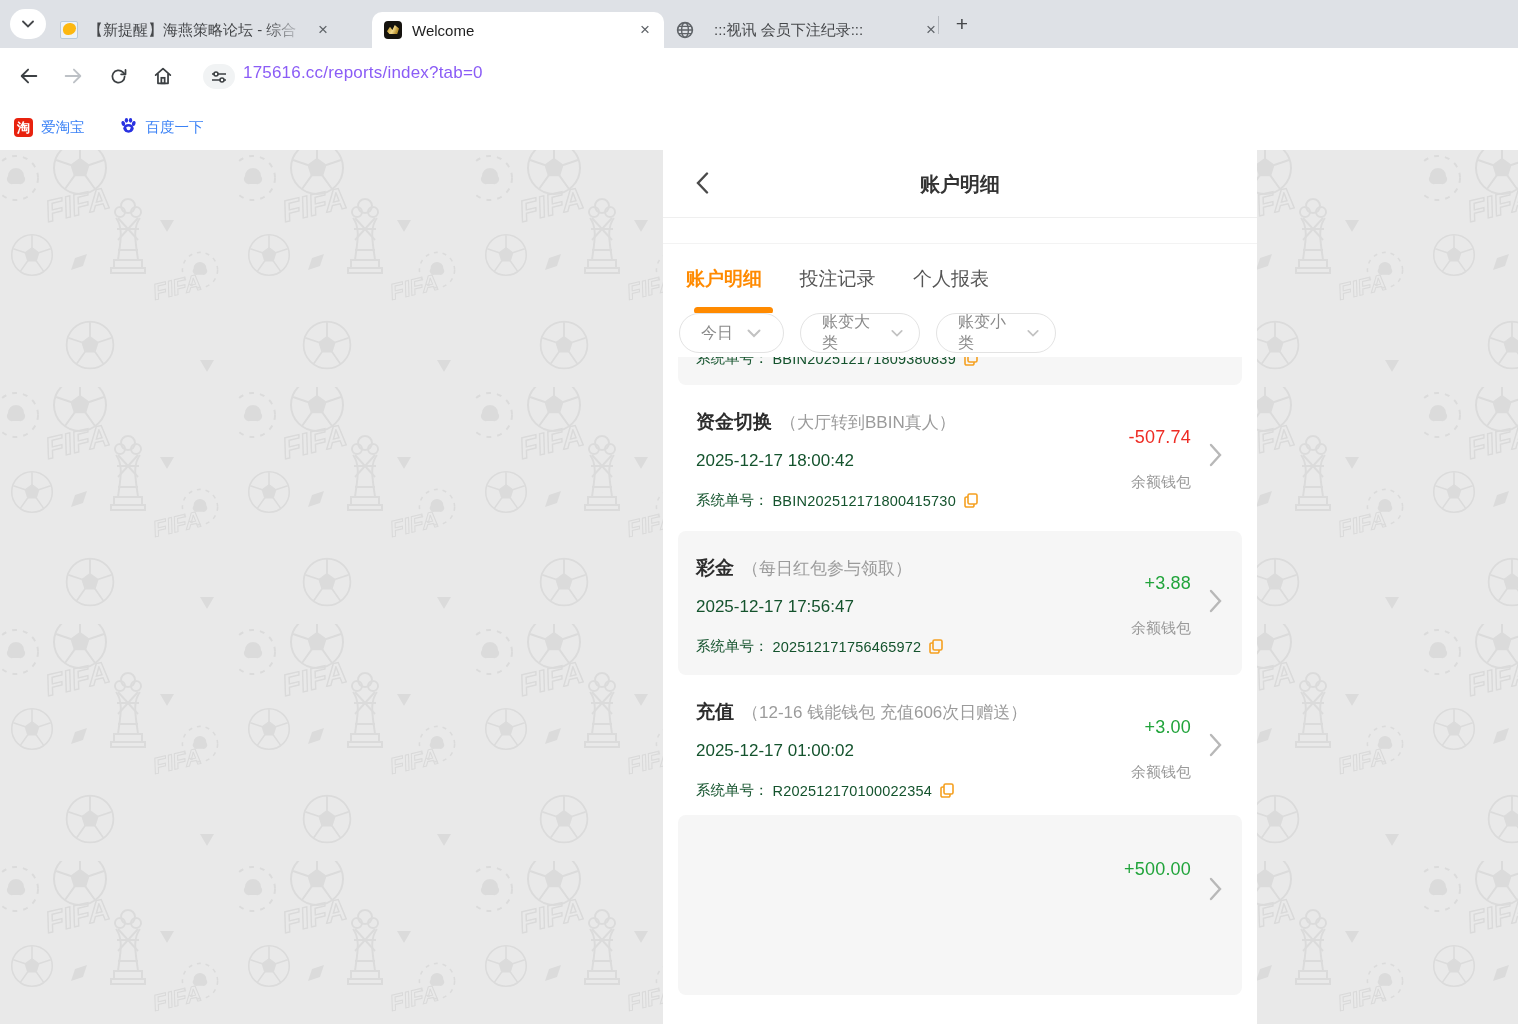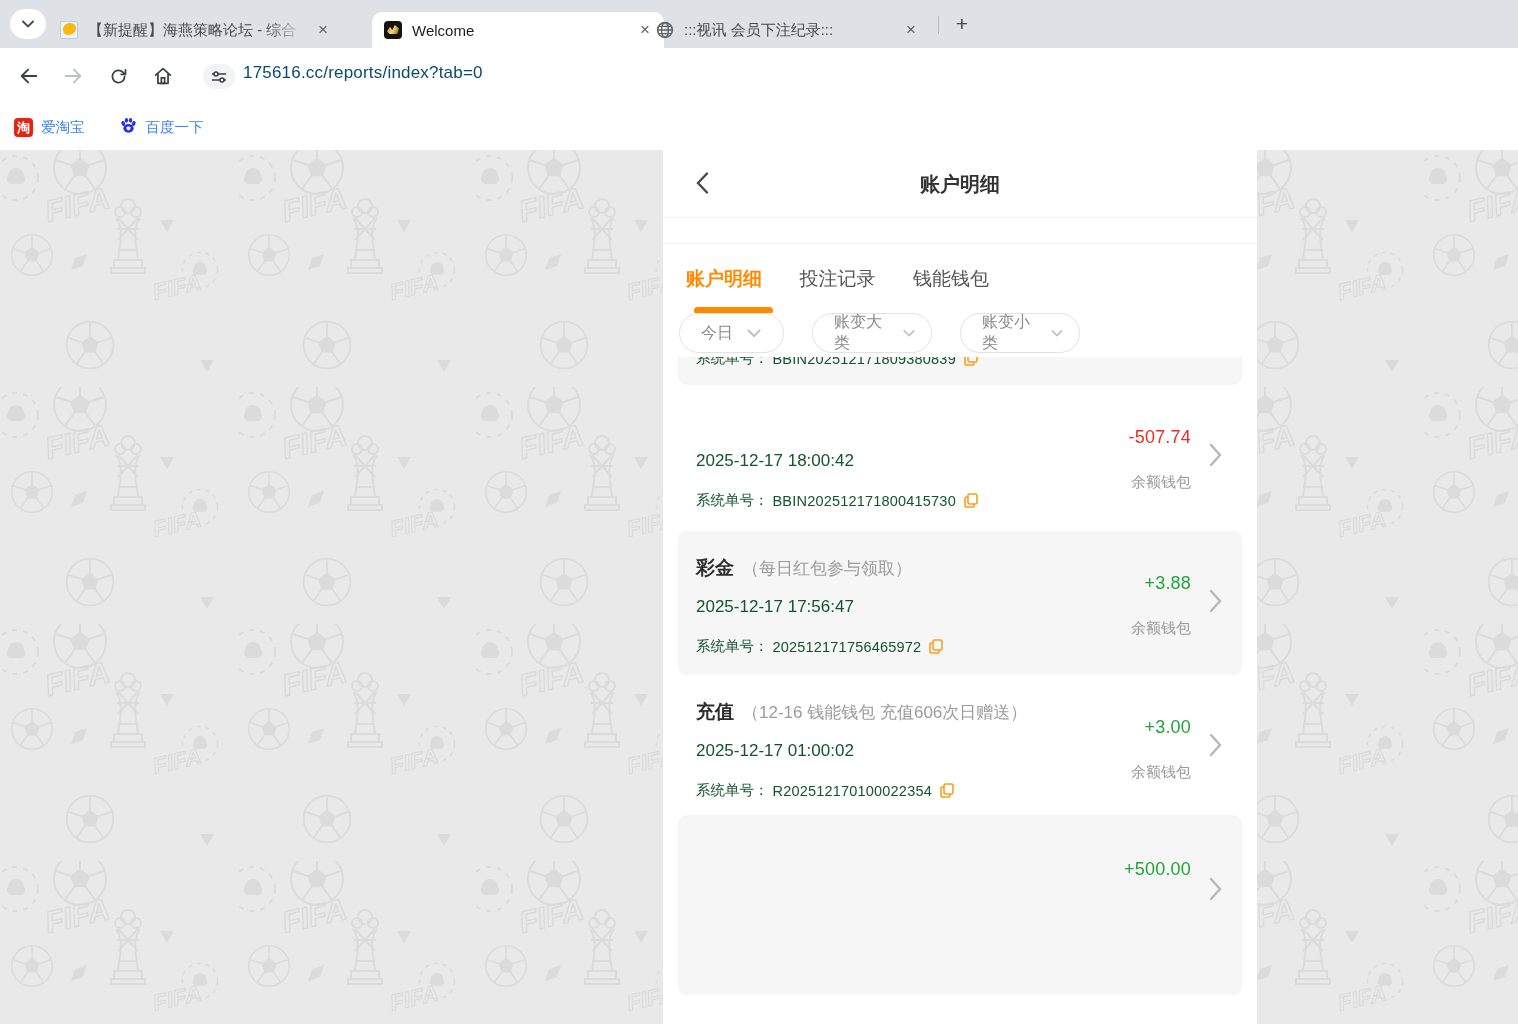--- a/index.html
+++ b/index.html
@@ -15,38 +15,38 @@
     padding:0 10px 0 12px; font-size:15px; color:#45474a; cursor:pointer; }
   .tab.active { background:#fff; border-radius:10px 10px 0 0; color:#1f1f1f; }
   .tab .fav { width:18px; height:18px; margin-right:10px; flex:0 0 auto; }
   .tab .t-title { flex:1; white-space:nowrap; overflow:hidden;
     -webkit-mask-image:linear-gradient(90deg,#000 82%,transparent);
     mask-image:linear-gradient(90deg,#000 82%,transparent); }
   .tab .t-close { margin-left:8px; color:#5f6368; font-size:17px; width:18px; height:18px;
     line-height:17px; text-align:center; border-radius:50%; }
   .tab1 { left:48px;  width:294px; }
   .tab2 { left:348px; width:292px;margin-left:24px; }
-  .tab3 { left:644px; width:286px; }
+  .tab3 { left:664px; width:286px;gap:10px; }
   .tab-divider { position:absolute; left:938px; top:16px; width:1px; height:18px; background:#b6bac0; }
   .newtab { position:absolute; left:948px; top:11px; width:28px; height:28px; border-radius:50%;
     font-size:21px; color:#45474a; text-align:center; line-height:26px; cursor:pointer; }
 
   .fav-forum { width:18px; height:18px; background:#eef3f8; border:1px solid #b9cbdc; border-radius:2px; position:relative; overflow:hidden; }
   .fav-forum i { position:absolute; left:2px; top:1px; width:13px; height:12px; background:#fcb812; border-radius:55% 45% 60% 40%; display:block; }
   .fav-welcome { width:18px; height:18px; background:#15130e; border-radius:4px; position:relative; overflow:hidden; }
   .fav-welcome i { position:absolute; left:3px; top:4px; width:12px; height:9px; display:block;
     background:linear-gradient(115deg,#caa53f 20%,#f2d98a 50%,#b8912e 80%);
     clip-path:polygon(0 70%,25% 20%,45% 55%,65% 0,100% 40%,85% 100%,20% 100%); }
 
   .toolbar { position:relative; height:56px; background:#fff; border-radius:10px 10px 0 0; }
   .nav-ic { position:absolute; top:13px; width:30px; height:30px; display:flex;
     align-items:center; justify-content:center; border-radius:50%; cursor:pointer; }
   .site-chip { position:absolute; left:203px; top:16px; width:32px; height:25px; background:#f1f3f4;
     border-radius:13px; display:flex; align-items:center; justify-content:center; cursor:pointer; }
-  .url { position:absolute; left:243px; top:15px; font-size:17px; color:#0c4a6e; letter-spacing:.2px; }
+  .url { position:absolute; left:243px; top:15px; font-size:17px; color:#8b5cf6; letter-spacing:.2px; }
 
   .bookmarks { position:relative; height:46px; background:#fff; display:flex; align-items:center; padding-left:14px; }
   .bm { display:flex; align-items:center; margin-right:34px; cursor:pointer; }
   .bm-label { font-size:14.5px; color:#3b82f6; margin-left:8px; }
   .bm-tb { width:19px; height:19px; background:#e8220e; border-radius:4px; color:#fff; font-size:13px;
     text-align:center; line-height:19px; font-weight:bold; }
 
   
   .page { position:relative; height:874px; background:#e9e9e9; overflow:hidden; }
   .bg-pattern { position:absolute; inset:0; }
@@ -68,21 +68,21 @@
     filter:blur(1.1px); }
   .m1{width:152px;} .m2{width:164px;} .m3{width:188px;}
   .stat-div { position:absolute; top:20px; bottom:22px; width:1px; background:rgba(255,255,255,.45); }
   .sd1{left:33.3%;} .sd2{left:66.6%;}
 
   .tabs-bar { position:relative; margin-top:25px; border-top:1px solid #f3f3f3; height:70px; padding:22px 0 0 23px; }
   .ptab { display:inline-block; margin-right:33px; font-size:19px; color:#555; cursor:pointer; }
   .ptab.active { color:#ff8a00; font-weight:bold; }
   .tab-underline { position:absolute; left:31px; top:63px; width:79px; height:7px; border-radius:4px; background:#ff8a00; }
 
-  .filters { height:40px; padding-left:16px; display:flex; gap:28px; position:relative; z-index:2; background:#fff; }
+  .filters { height:40px; padding-left:16px; display:flex; gap:16px; position:relative; z-index:2; background:#fff; }
   .pill { height:40px; border:1px solid #e3e3e3; border-radius:21px; display:flex; align-items:center;
     padding:0 16px 0 21px; cursor:pointer; background:#fff; }
   .pill-label { font-size:16px; color:#8a8a8a; margin-right:14px; }
   .pw1{width:105px;} .pw2{width:120px;} .pw3{width:120px;}
 
   .partial-row { margin:4px 15px 0; height:28px; border-radius:0 0 8px 8px; background:#f6f6f6; overflow:hidden; position:relative; }
   .partial-row .order-line { position:absolute; left:18px; top:-8px; }
 
   .row { position:relative; }
   .row.white { height:140px; background:#fff; }
@@ -257,21 +257,21 @@
             <path d="M11 1.5 L2 11 L11 20.5" fill="none" stroke="#4a4a4a" stroke-width="2.4" stroke-linecap="round"></path>
           </svg>
       </div>
       <div class="p-title">账户明细</div>
     </div>
 
 
     <div class="tabs-bar">
       <span class="ptab active">账户明细</span>
       <span class="ptab">投注记录</span>
-      <span class="ptab">钱能钱包</span>
+      <span class="ptab">个人报表</span>
       <div class="tab-underline"></div>
     </div>
 
     <div class="filters">
       <div class="pill pw1">
         <span class="pill-label">今日</span>
         <svg width="14" height="9" viewBox="0 0 14 9">
             <path d="M1.5 1.5 L7 7 L12.5 1.5" fill="none" stroke="#c2c2c2" stroke-width="2" stroke-linecap="round"></path>
           </svg>
       </div>
@@ -296,20 +296,21 @@
         <span class="copy-ic">
           <svg width="14" height="15" viewBox="0 0 14 15">
               <rect x="4" y="1" width="9" height="10" rx="1.5" fill="none" stroke="#f5a020" stroke-width="1.6"></rect>
               <path d="M4 4 H2.5 A1.5 1.5 0 0 0 1 5.5 V12.5 A1.5 1.5 0 0 0 2.5 14 H8.5 A1.5 1.5 0 0 0 10 12.5 V11" fill="none" stroke="#f5a020" stroke-width="1.6"></path>
             </svg>
         </span>
       </div>
     </div>
 
     <div class="row white">
+      <div class="r-title"><span>资金切换</span><span class="r-note">（大厅转到BBIN真人）</span></div>
       <div class="r-date">2025-12-17 18:00:42</div>
       <div class="order-line">
         <span>系统单号：</span>
         <span class="order-no">BBIN202512171800415730</span>
         <span class="copy-ic">
           <svg width="14" height="15" viewBox="0 0 14 15">
               <rect x="4" y="1" width="9" height="10" rx="1.5" fill="none" stroke="#f5a020" stroke-width="1.6"></rect>
               <path d="M4 4 H2.5 A1.5 1.5 0 0 0 1 5.5 V12.5 A1.5 1.5 0 0 0 2.5 14 H8.5 A1.5 1.5 0 0 0 10 12.5 V11" fill="none" stroke="#f5a020" stroke-width="1.6"></path>
             </svg>
         </span>

